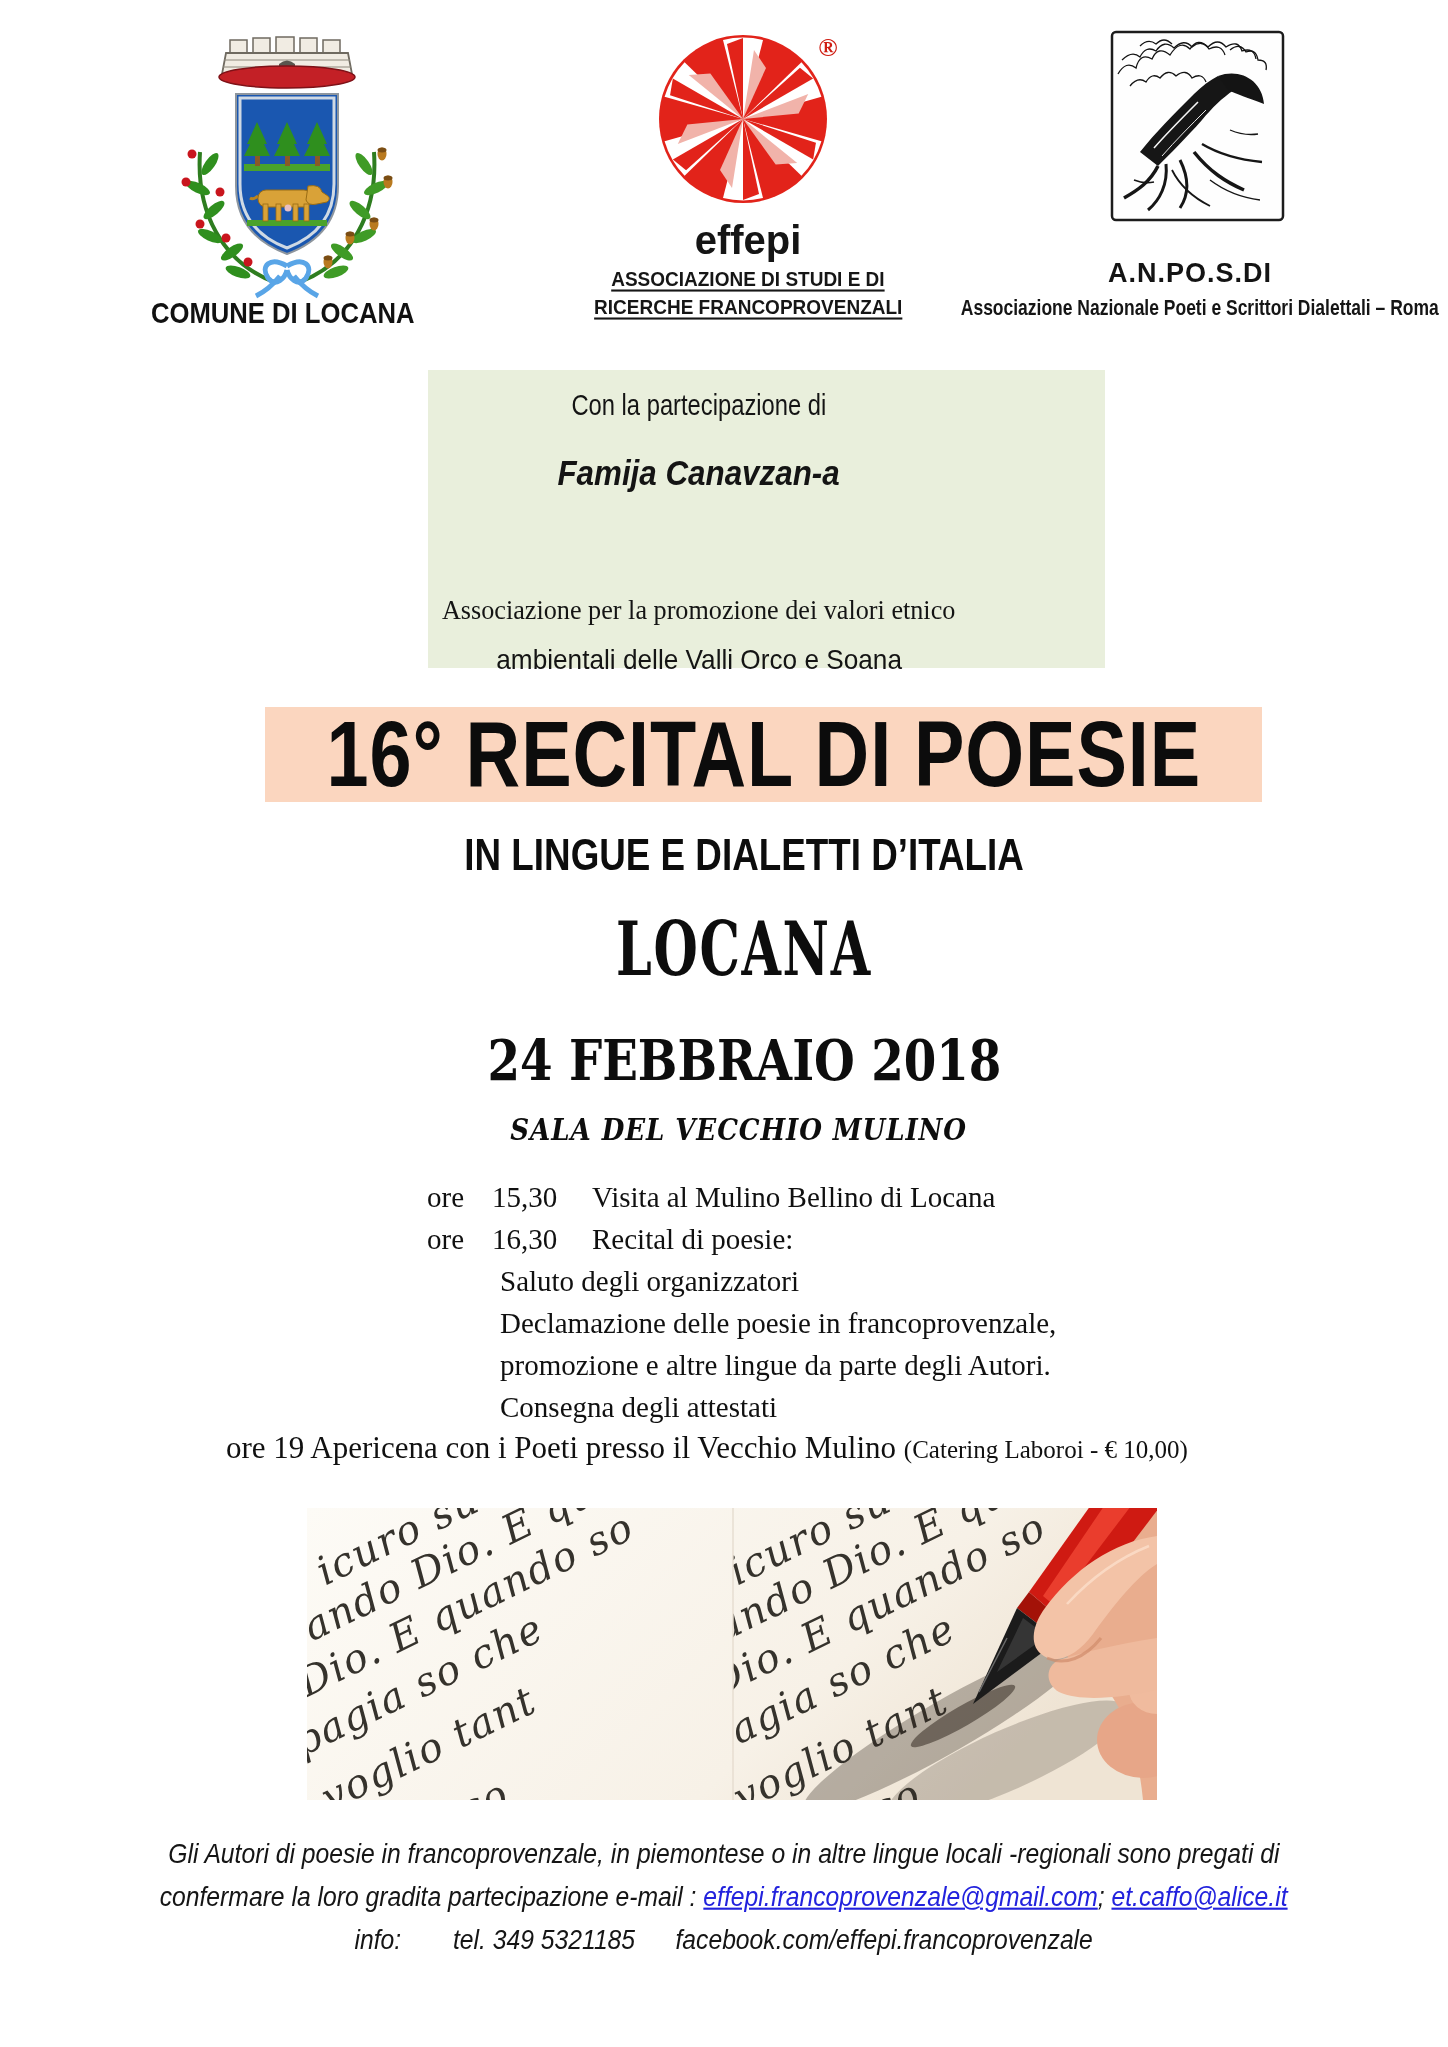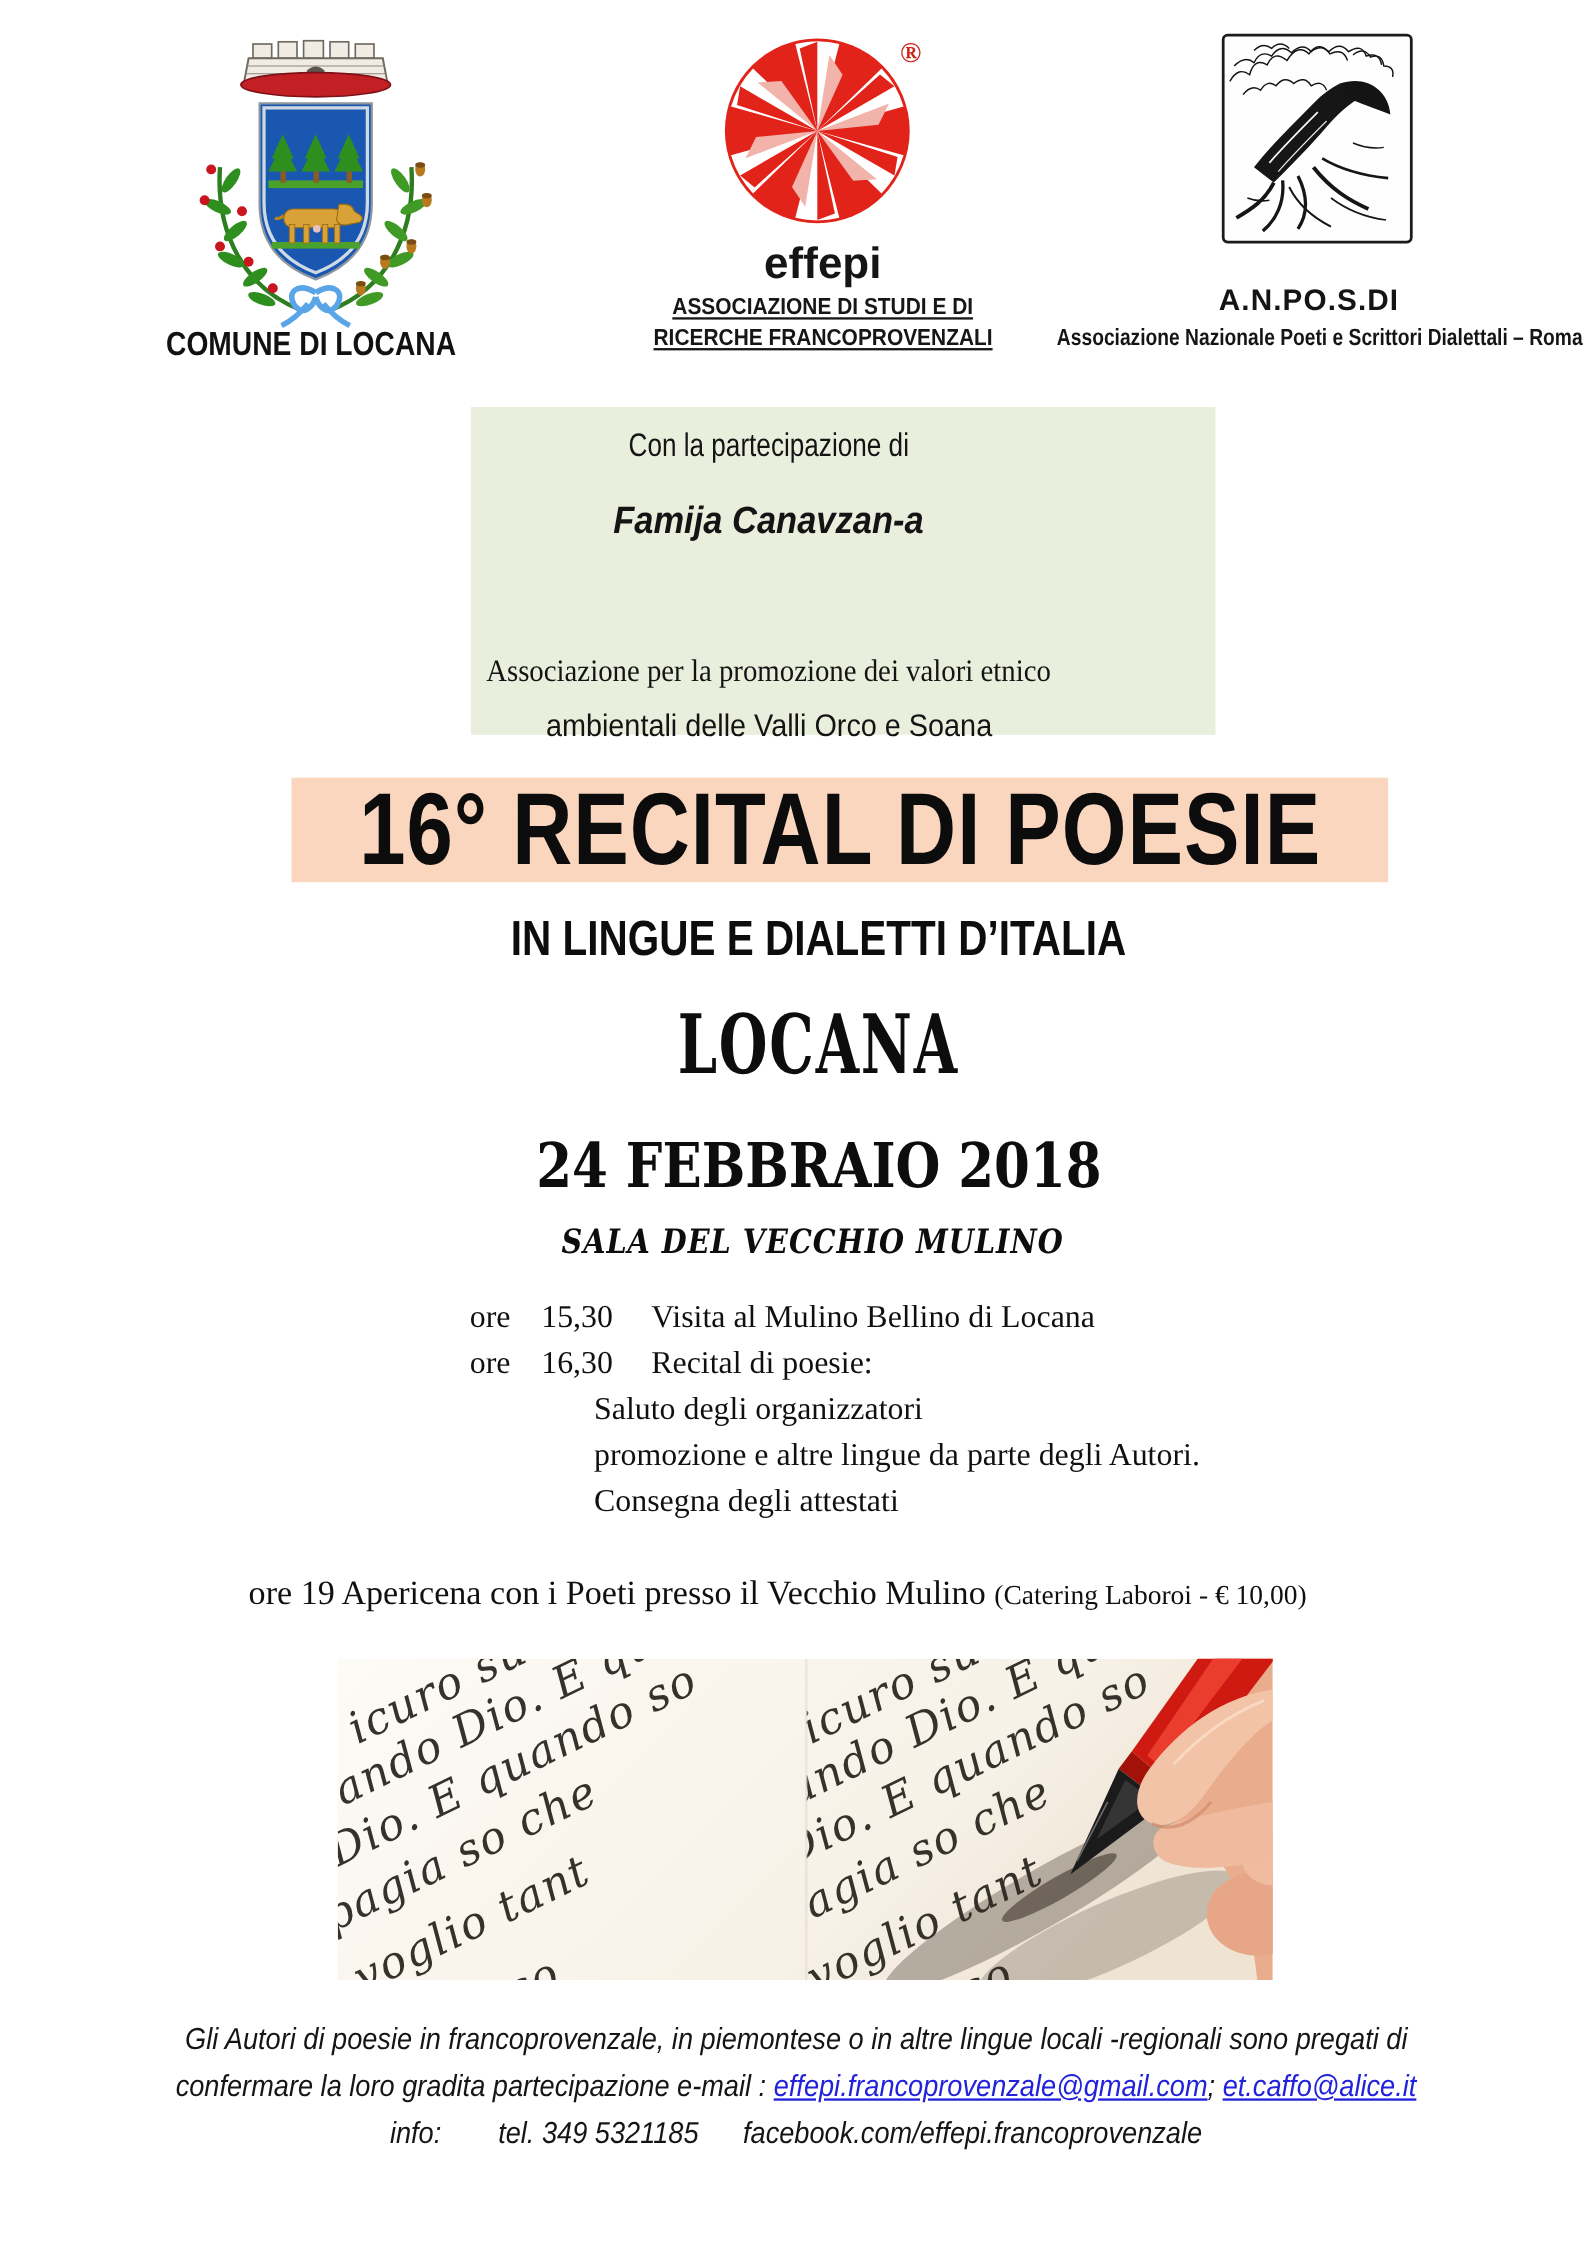--- a/index.html
+++ b/index.html
@@ -36,21 +36,21 @@
   .subtitle { top:832px; font-weight:bold; font-size:40px; color:#0d0d0d; }
   .loc { top:913px; font-family:"DejaVu Serif", serif; font-weight:bold; font-size:62px; color:#0d0d0d; }
   .date { top:1030px; font-family:"DejaVu Serif", serif; font-weight:bold; font-size:52px; color:#0d0d0d; }
   .venue { top:1112px; font-family:"DejaVu Serif", serif; font-weight:bold; font-style:italic; font-size:29px; color:#0d0d0d; }
 
   
   .sched { left:427px; top:1176px; font-family:"Liberation Serif", serif; font-size:29px; color:#101010; }
   .srow { display:flex; height:42px; line-height:42px; }
   .s-ore { width:65px; }
   .s-time { width:100px; }
-  .sdetail { margin-left:113px; height:42px; line-height:42px; }
+  .sdetail { margin-left:73px; height:42px; line-height:42px; }
   .evening { left:226px; top:1430px; font-family:"Liberation Serif", serif; font-size:31px; color:#101010; white-space:nowrap; }
   .evening .note { font-size:25px; }
 
   
   .foot-line { color:#151515; font-size:26px;font-style:italic; }
   .f1 { top:1838px; }
   .f2 { top:1881px; }
   .f3 { top:1924px; }
   .foot-scale { transform:scale(0.95,1.06); white-space:nowrap; }
   a.mail { color:#2222dd; text-decoration:underline; }
@@ -261,20 +261,21 @@
       <span class="s-ore">ore</span>
       <span class="s-time">15,30</span>
       <span class="s-desc">Visita al Mulino Bellino di Locana</span>
     </div>
     <div class="srow">
       <span class="s-ore">ore</span>
       <span class="s-time">16,30</span>
       <span class="s-desc">Recital di poesie:</span>
     </div>
     <div class="sdetail">Saluto degli organizzatori</div>
+    <div class="sdetail">Declamazione delle poesie in francoprovenzale,</div>
     <div class="sdetail">promozione e altre lingue  da parte degli Autori.</div>
     <div class="sdetail">Consegna degli attestati</div>
   </div>
   <div class="abs evening">
     <span>ore 19   Apericena con i Poeti presso il Vecchio Mulino </span><span class="note">(Catering  Laboroi - € 10,00)</span>
   </div>
 
   <svg class="abs" style="left:307px; top:1508px;" width="850" height="292" viewBox="0 0 850 292">
     <defs>
       <linearGradient id="paper" x1="0" y1="0" x2="1" y2="0.35">

